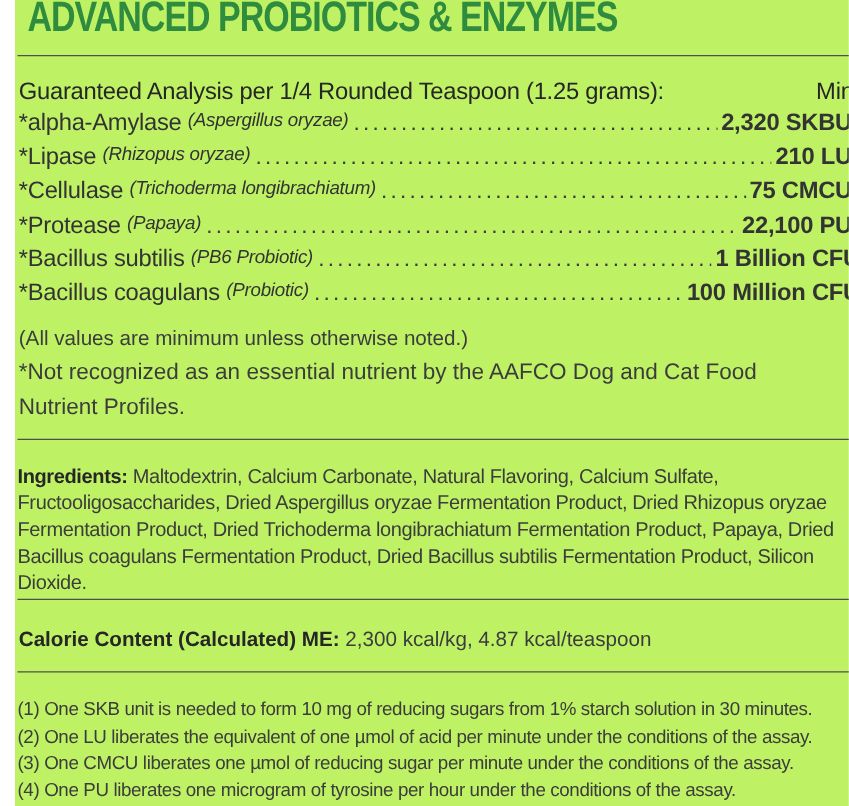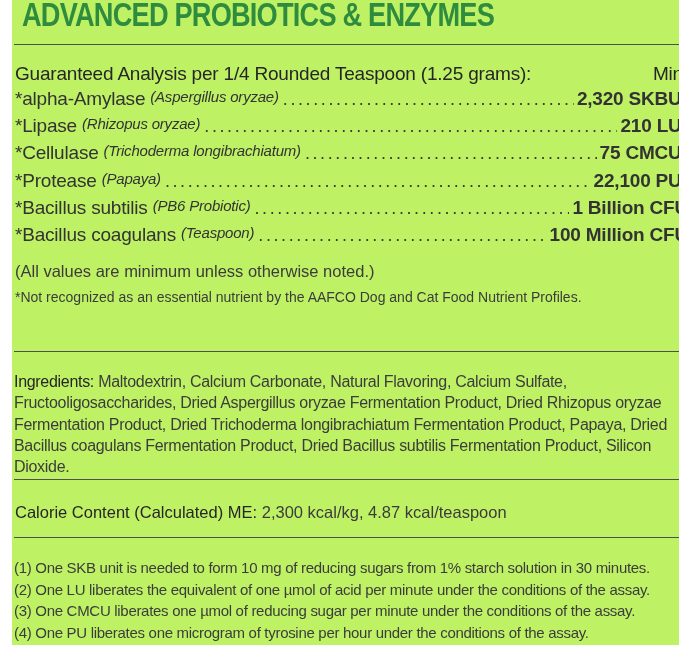--- a/index.html
+++ b/index.html
@@ -40,27 +40,27 @@
   .species{font-style:italic;font-size:15px;margin-left:5px;white-space:nowrap;letter-spacing:-0.2px;}
   .dots{flex:1;overflow:hidden;white-space:nowrap;margin:0 3px 0 4px;min-width:10px;}
   .dots::after{
     content:"..........................................................................................................................................";
     font-size:18px;letter-spacing:2.6px;color:#3a3a3a;
   }
   .val{white-space:nowrap;letter-spacing:-0.2px;font-weight:bold;}
   .val sup{font-size:11.5px;vertical-align:6px;letter-spacing:0;}
   
   .note-min{position:absolute;top:258px;left:3px;font-size:16.5px;line-height:27px;color:#3c3c3c;}
-  .note-aafco{position:absolute;top:284px;left:3px;width:600px;font-size:14px;line-height:27.5px;color:#3c3c3c;}
+  .note-aafco{position:absolute;top:284px;left:3px;width:600px;font-size:18px;line-height:27.5px;color:#3c3c3c;}
   
   .ingredients{
     position:absolute;top:371px;left:2px;width:678px;
     font-size:16px;line-height:21.3px;letter-spacing:-0.3px;color:#3c3c3c;
   }
-  .bold-lead{font-weight:normal;color:#262626;}
+  .bold-lead{font-weight:bold;color:#262626;}
   
   .cal{position:absolute;top:501px;left:3px;right:3px;font-size:16.5px;line-height:23px;color:#3c3c3c;white-space:nowrap;}
   
   .footnotes{position:absolute;top:557px;left:2px;right:0;font-size:15px;line-height:21.6px;letter-spacing:-0.3px;color:#3c3c3c;}
   .footnotes .fn{white-space:nowrap;}
 </style>
 </head>
 <body>
 
 <div class="page">
@@ -106,21 +106,21 @@
 
     <div class="row">
       <span class="nname">*Bacillus subtilis</span>
       <span class="species">(PB6 Probiotic)</span>
       <span class="dots"></span>
       <span class="val"><span>1 Billion CFU</span><sup></sup></span>
     </div>
 
     <div class="row">
       <span class="nname">*Bacillus coagulans</span>
-      <span class="species">(Teaspoon)</span>
+      <span class="species">(Probiotic)</span>
       <span class="dots"></span>
       <span class="val"><span>100 Million CFU</span><sup></sup></span>
     </div>
 
   </div>
 
   <div class="note-min">(All values are minimum unless otherwise noted.)</div>
 
   <div class="note-aafco">*Not recognized as an essential nutrient by the AAFCO Dog and Cat Food Nutrient Profiles.</div>
 

